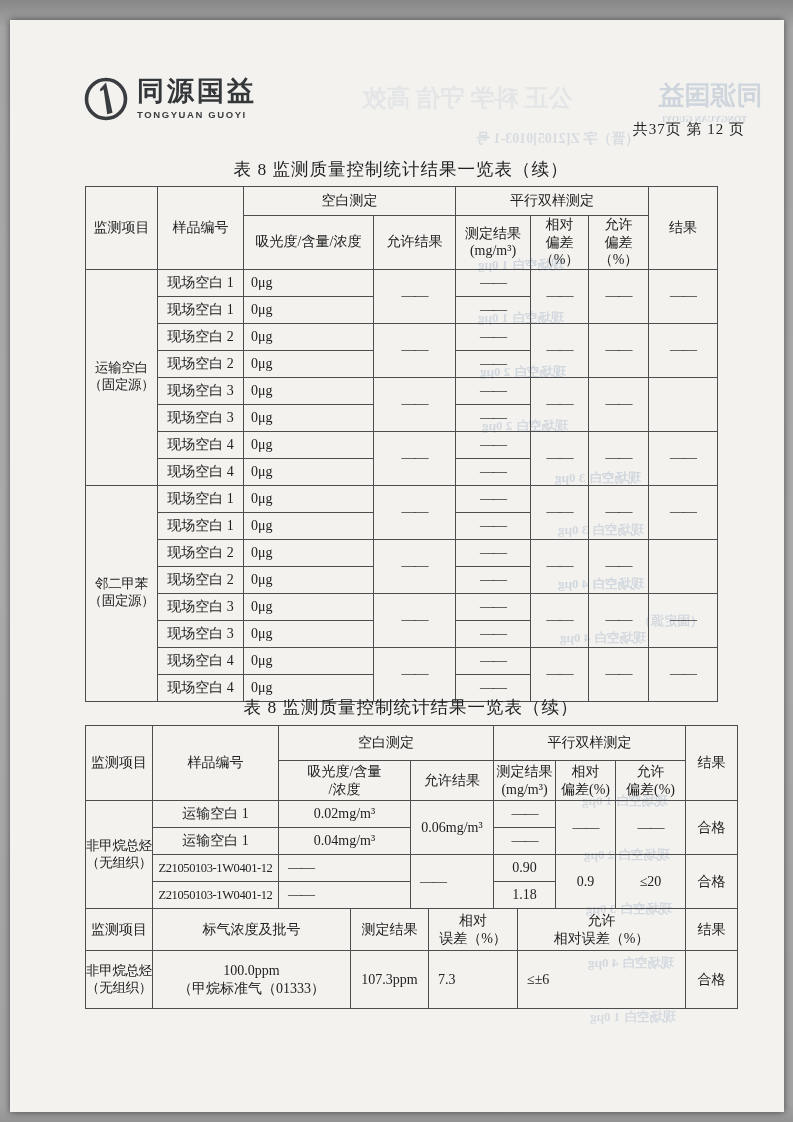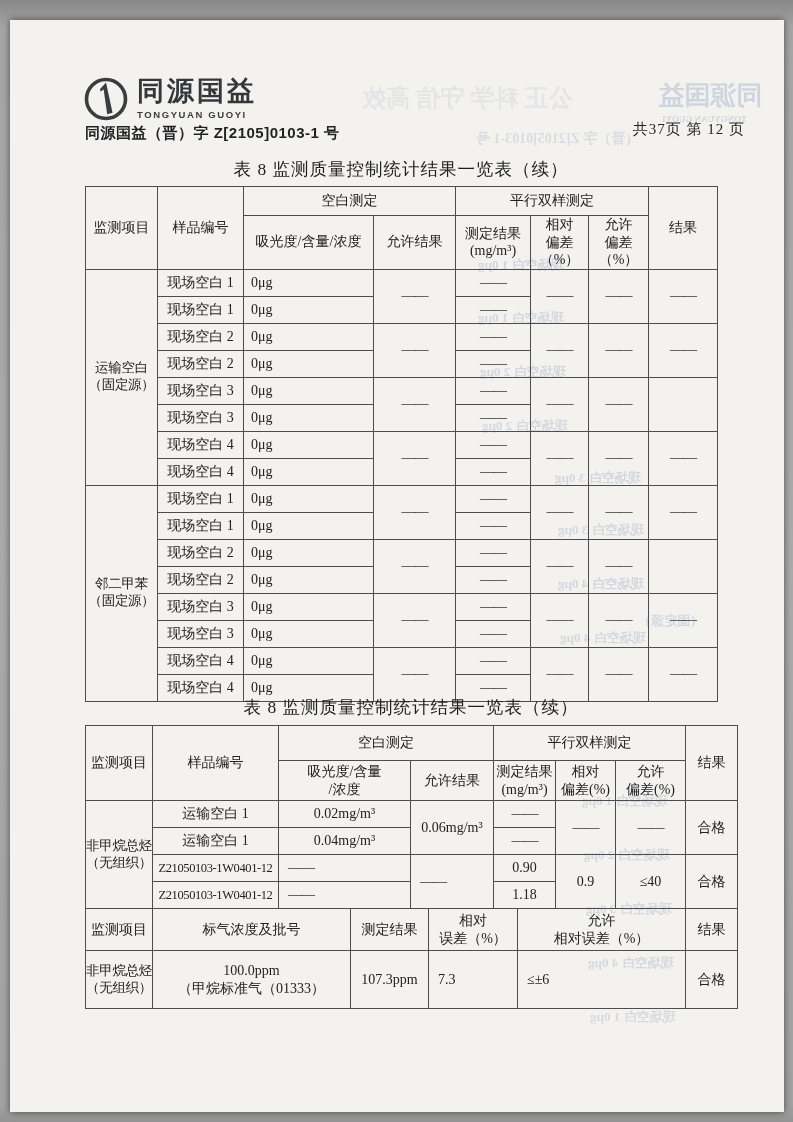--- a/index.html
+++ b/index.html
@@ -93,21 +93,20 @@
         </svg>
       </div>
       <div class="brand-text">
         <div class="brand-zh">同源国益</div>
         <div class="brand-en">TONGYUAN GUOYI</div>
       </div>
     </div>
 
 
     <div class="docline">
-      <span class="doc-no">同源国益（晋）字 Z[2105]0103-1 号</span>
       <span class="page-no">共37页  第 12 页</span>
     </div>
 
     <div class="tbl-title" id="t1-title">表 8 监测质量控制统计结果一览表（续）</div>
     <div class="t1-wrap">
       <table id="t1">
         <colgroup>
             <col style="width:72px">
             <col style="width:86px">
             <col style="width:130px">
@@ -326,21 +325,21 @@
             <td>运输空白 1</td>
             <td>0.04mg/m³</td>
             <td class="dashc">——</td>
           </tr>
           <tr>
             <td class="id-cell">Z21050103-1W0401-12</td>
             <td class="al dashc">——</td>
             <td rowspan="2" class="al dashc">——</td>
             <td>0.90</td>
             <td rowspan="2">0.9</td>
-            <td rowspan="2">≤40</td>
+            <td rowspan="2">≤20</td>
             <td rowspan="2">合格</td>
           </tr>
           <tr>
             <td class="id-cell">Z21050103-1W0401-12</td>
             <td class="al dashc">——</td>
             <td>1.18</td>
           </tr>
         </tbody>
       </table>
 

